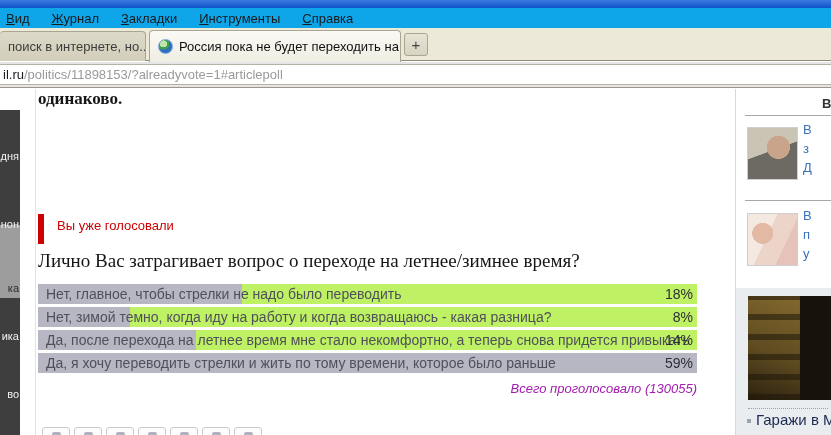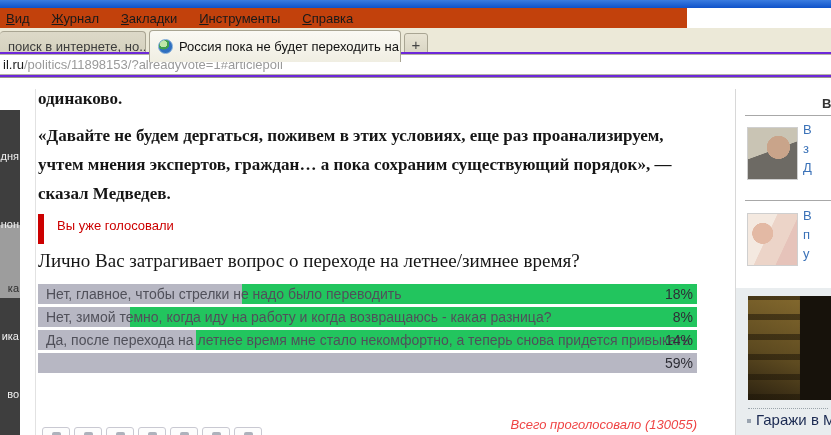--- a/index.html
+++ b/index.html
@@ -3,21 +3,21 @@
 <meta charset="utf-8">
 <style>
   * { margin:0; padding:0; box-sizing:border-box; }
   html,body { width:831px; height:435px; overflow:hidden;
     font-family:"Liberation Sans", sans-serif; background:#fff; }
   .abs { position:absolute; }
 
   
   .titlebar { left:0; top:0; width:831px; height:8px;
     background:linear-gradient(#3a7ce0,#0f52c9); }
-  .menubar { left:0; top:8px; width:687px; height:20px; background:#c2410c;
+  .menubar { left:0; top:8px; width:831px; height:20px; background:#0ea5e9;
     display:flex; align-items:center; padding-left:6px; gap:22px;
     font-size:13px; color:#1a1a1a; }
   .menu-item { cursor:default; }
   .menu-item .key { text-decoration:underline; }
 
   .tabstrip { left:0; top:28px; width:831px; height:33px; background:#ece9d8;
     border-bottom:1px solid #908c7b; }
   .tab { position:absolute; top:3px; height:30px; display:flex; align-items:center;
     font-size:13px; padding:0 8px; border:1px solid #a9a593; border-bottom:none;
     border-radius:4px 4px 0 0; white-space:nowrap; overflow:hidden; }
@@ -25,21 +25,21 @@
     color:#3c3c3c; border-left:none; }
   .tab.active { left:149px; width:252px; background:linear-gradient(#faf9f4,#f0eee2);
     color:#111; top:2px; height:32px; z-index:2; }
   .globe { width:15px; height:15px; border-radius:50%; margin-right:6px; flex:0 0 15px;
     background:radial-gradient(circle at 35% 30%, #bfe6a8 0 28%, #3f9e4f 29% 45%, #2f6fc0 46% 100%);
     border:1px solid #7aa8d8; }
   .newtab { position:absolute; left:404px; top:5px; width:24px; height:23px;
     background:linear-gradient(#e8e4d4,#d8d4c2); border:1px solid #a9a593; border-radius:3px;
     font-size:15px; color:#444; text-align:center; line-height:21px; }
 
-  .toolbar { left:0; top:52px; width:831px; height:26px; background:#6d28d9;
+  .toolbar { left:0; top:62px; width:831px; height:26px; background:#e5e5e5;
     border-bottom:1px solid #9a968a; }
   .urlfield { position:absolute; left:0; top:2px; width:831px; height:21px; background:#fff;
     border-top:1px solid #b6b2a4; border-bottom:1px solid #b6b2a4;
     display:flex; align-items:center; font-size:13px; padding-left:3px; }
   .url-domain { color:#1c1c1c; }
   .url-path { color:#9a9a9a; }
 
   
   .page { left:0; top:89px; width:831px; height:346px; background:#fff; }
 
@@ -60,27 +60,27 @@
     line-height:29px; color:#161616; }
 
   .vote-badge { position:absolute; left:38px; top:125px; width:400px; height:30px; }
   .vote-bar { position:absolute; left:0; top:0; width:6px; height:30px; background:#cc0000; }
   .vote-text { position:absolute; left:19px; top:4px; font-size:13px; color:#cc0000; }
 
   .poll-q { position:absolute; left:38px; top:161px; width:662px;
     font-family:"Liberation Serif", serif; font-weight:normal; font-size:19px; color:#161616; }
 
   .poll { position:absolute; left:38px; top:195px; width:659px; }
-  .poll-row { position:relative; width:659px; height:20px; margin-bottom:3px; background:#22c55e; }
+  .poll-row { position:relative; width:659px; height:20px; margin-bottom:3px; background:#bef264; }
   .poll-fill { position:absolute; left:0; top:0; height:20px; background:#b7b7c3; }
   .poll-label { position:absolute; left:8px; top:2px; font-size:14px; color:#50505a; white-space:nowrap; }
   .poll-pct { position:absolute; right:4px; top:2px; font-size:14px; color:#2e2e36; }
 
   .poll-total { position:absolute; left:38px; top:292px; width:659px; text-align:right;
-    font-size:13px; font-style:italic; color:#ef4444;margin-top:36px; }
+    font-size:13px; font-style:italic; color:#a21caf; }
 
   .sharebar { position:absolute; left:42px; top:338px; display:flex; gap:4px; }
   .share-btn { width:28px; height:20px; border:1px solid #c9c9d2; border-radius:3px;
     background:#fdfdfd; position:relative; }
   .share-btn::after { content:""; position:absolute; left:9px; top:4px; width:9px; height:7px;
     background:#aeb2bc; border-radius:2px; }
 
   
   .rr-header { position:absolute; left:822px; top:7px; font-size:13px; font-weight:bold; color:#333; }
   .rr-sep { position:absolute; left:745px; width:86px; height:1px; background:#a8a8a8; }
@@ -151,21 +151,20 @@
     <span class="lr-item lr-1">нон</span>
     <span class="lr-item lr-2" style="color:#2c2c2c">ка</span>
     <span class="lr-item lr-3">ика</span>
     <span class="lr-item lr-4">во</span>
   </div>
 
   <div class="content-border"></div>
   <div class="rail-divider"></div>
 
   <div class="article-frag">одинаково.</div>
-  <div class="article-para">«Давайте не будем дергаться, поживем в этих условиях, еще раз проанализируем, учтем мнения экспертов, граждан… а пока сохраним существующий порядок», — сказал Медведев.</div>
 
   <div class="vote-badge">
     <div class="vote-bar"></div>
     <div class="vote-text">Вы уже голосовали</div>
   </div>
 
   <div class="poll-q">Лично Вас затрагивает вопрос о переходе на летнее/зимнее время?</div>
 
   <div class="poll">
     <div class="poll-row">
@@ -178,20 +177,21 @@
       <span class="poll-label">Нет, зимой темно, когда иду на работу и когда возвращаюсь - какая разница?</span>
       <span class="poll-pct">8%</span>
     </div>
     <div class="poll-row">
       <div class="poll-fill" style="width: 24%;"></div>
       <span class="poll-label">Да, после перехода на летнее время мне стало некомфортно, а теперь снова придется привыкать</span>
       <span class="poll-pct">14%</span>
     </div>
     <div class="poll-row">
       <div class="poll-fill" style="width: 100%;"></div>
+      <span class="poll-label">Да, я хочу переводить стрелки и жить по тому времени, которое было раньше</span>
       <span class="poll-pct">59%</span>
     </div>
   </div>
 
   <div class="poll-total">Всего проголосовало (130055)</div>
 
   <div class="sharebar">
     <div class="share-btn"></div>
     <div class="share-btn"></div>
     <div class="share-btn"></div>

